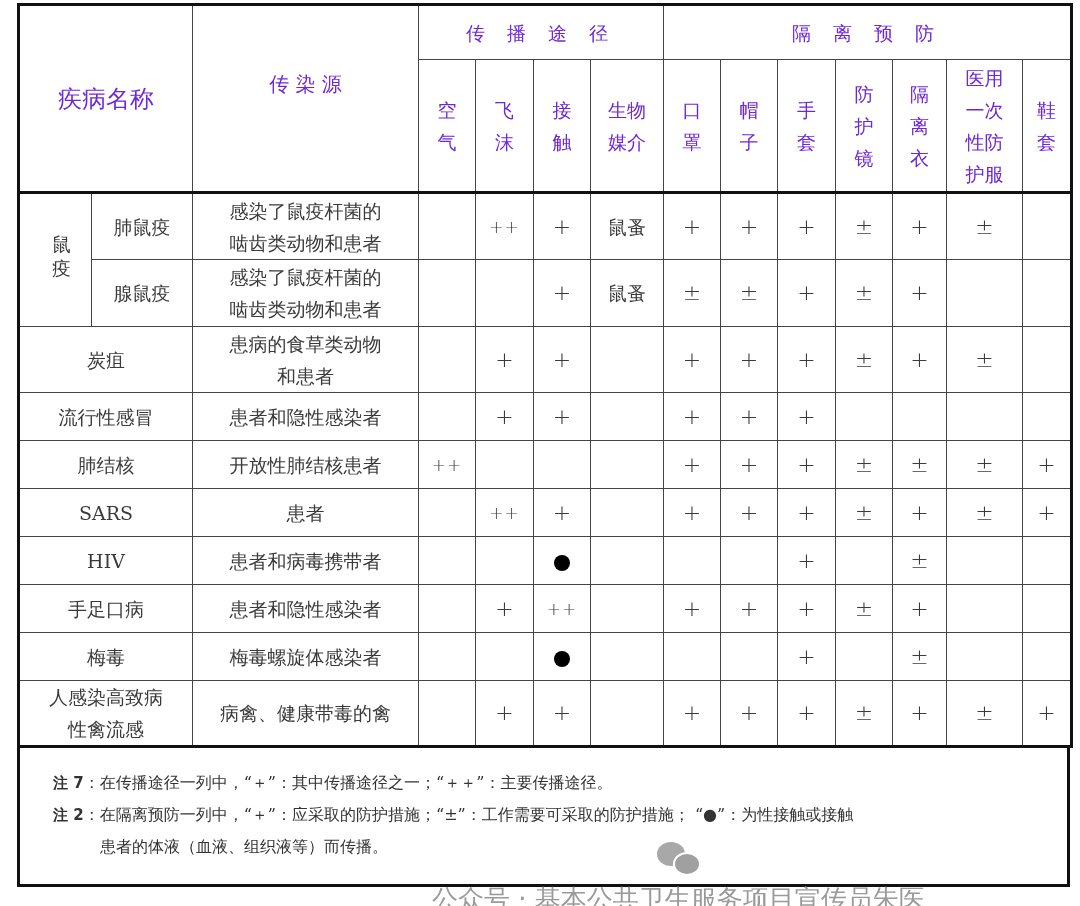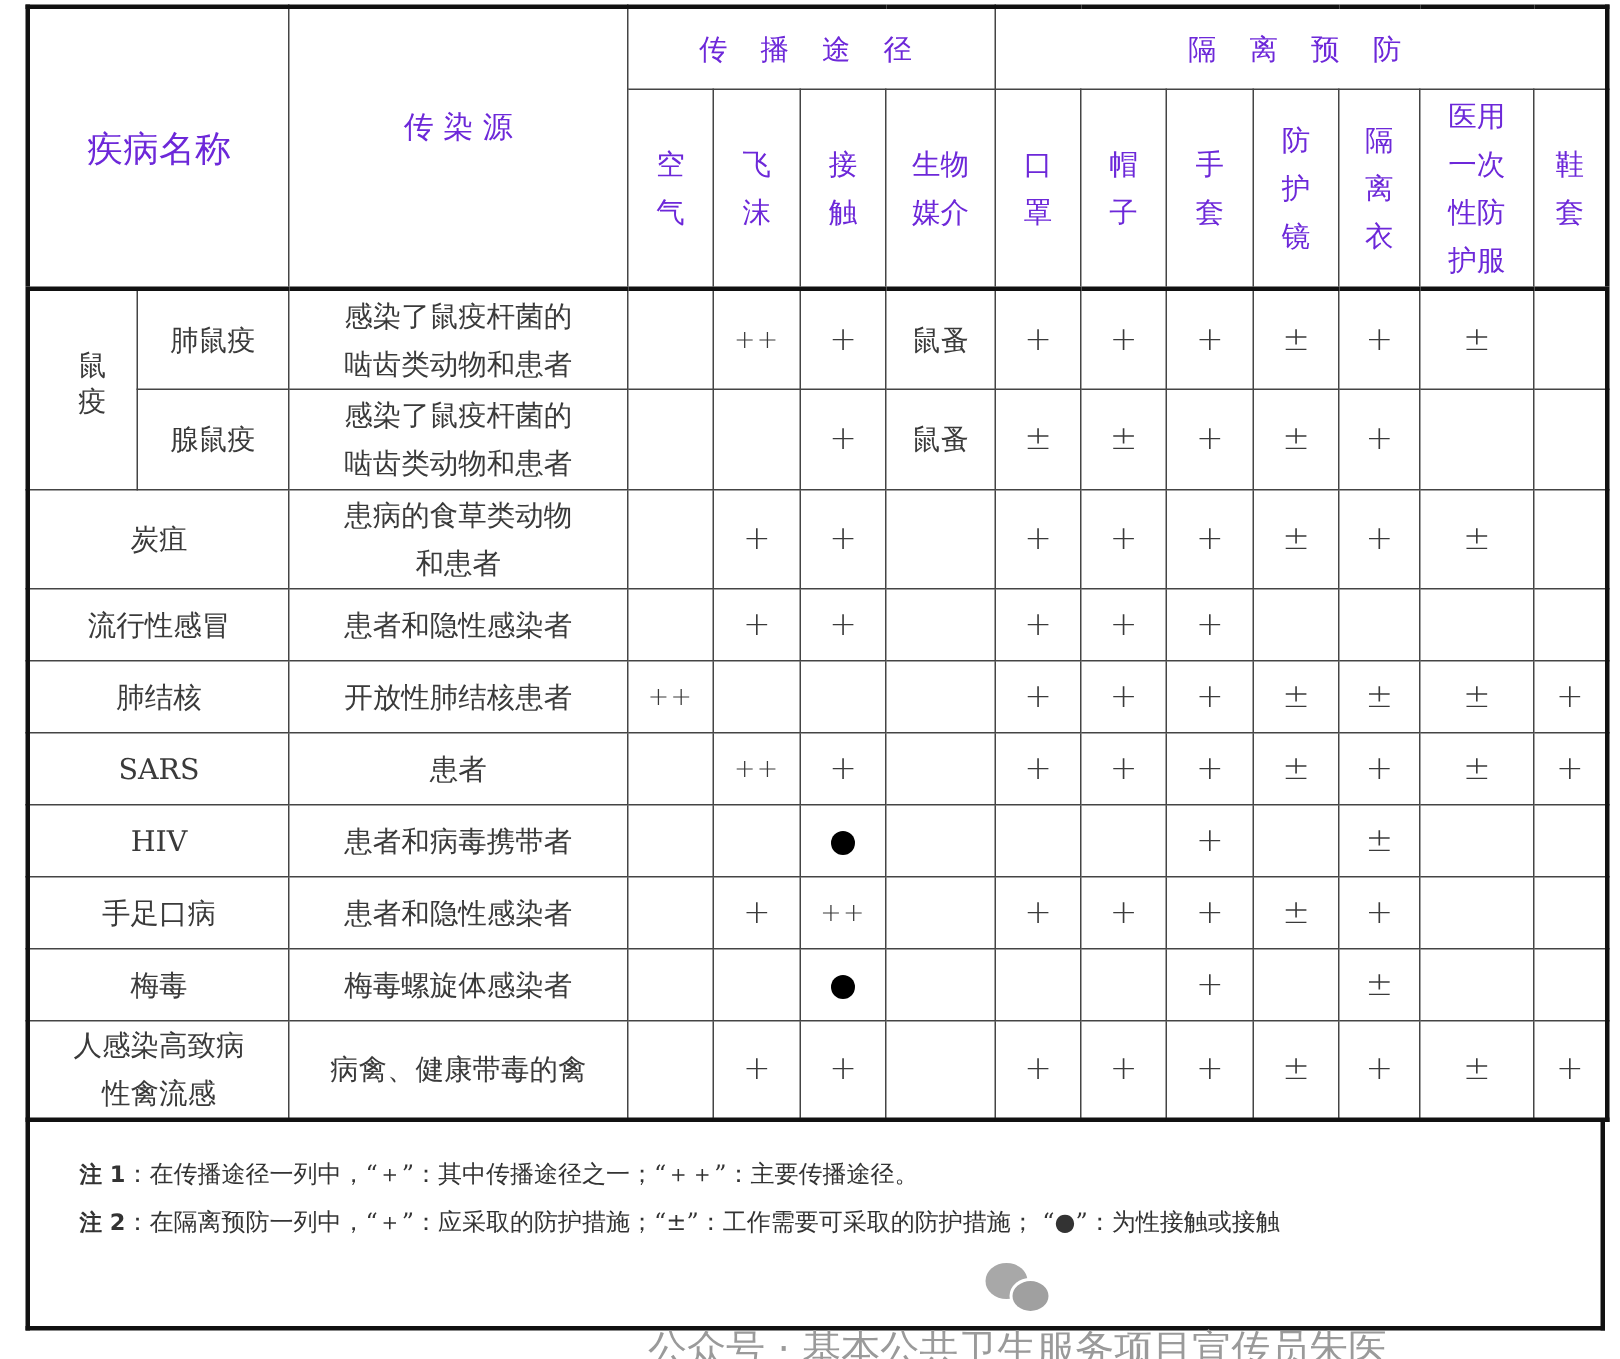--- a/index.html
+++ b/index.html
@@ -219,25 +219,26 @@
           <td><span class="sym">±</span></td>
           <td><span class="sym">+</span></td>
           <td><span class="sym">±</span></td>
           <td><span class="sym">+</span></td>
         </tr>
       </tbody>
   </table>
 
   <div class="notes">
     <div class="note-line" style="top:24px;left:33px;">
-      <span class="note-label">注 1</span><span>：在传播途径一列中，“＋”：其中传播途径之一；“＋＋”：主要传播途径。</span>
+      <span class="note-label">注 7</span><span>：在传播途径一列中，“＋”：其中传播途径之一；“＋＋”：主要传播途径。</span>
     </div>
     <div class="note-line" style="top:56px;left:33px;">
       <span class="note-label">注 2</span><span>：在隔离预防一列中，“＋”：应采取的防护措施；“±”：工作需要可采取的防护措施；  “●”：为性接触或接触</span>
     </div>
+    <div class="note-line" style="top:88px;left:80px;">患者的体液（血液、组织液等）而传播。</div>
     <div class="watermark">
       <span class="wechat-icon">
           <span class="b1"></span>
           <span class="b2"></span>
         </span>
       <span>公众号 · 基本公共卫生服务项目宣传员朱医</span>
     </div>
   </div>
 </div>
 

